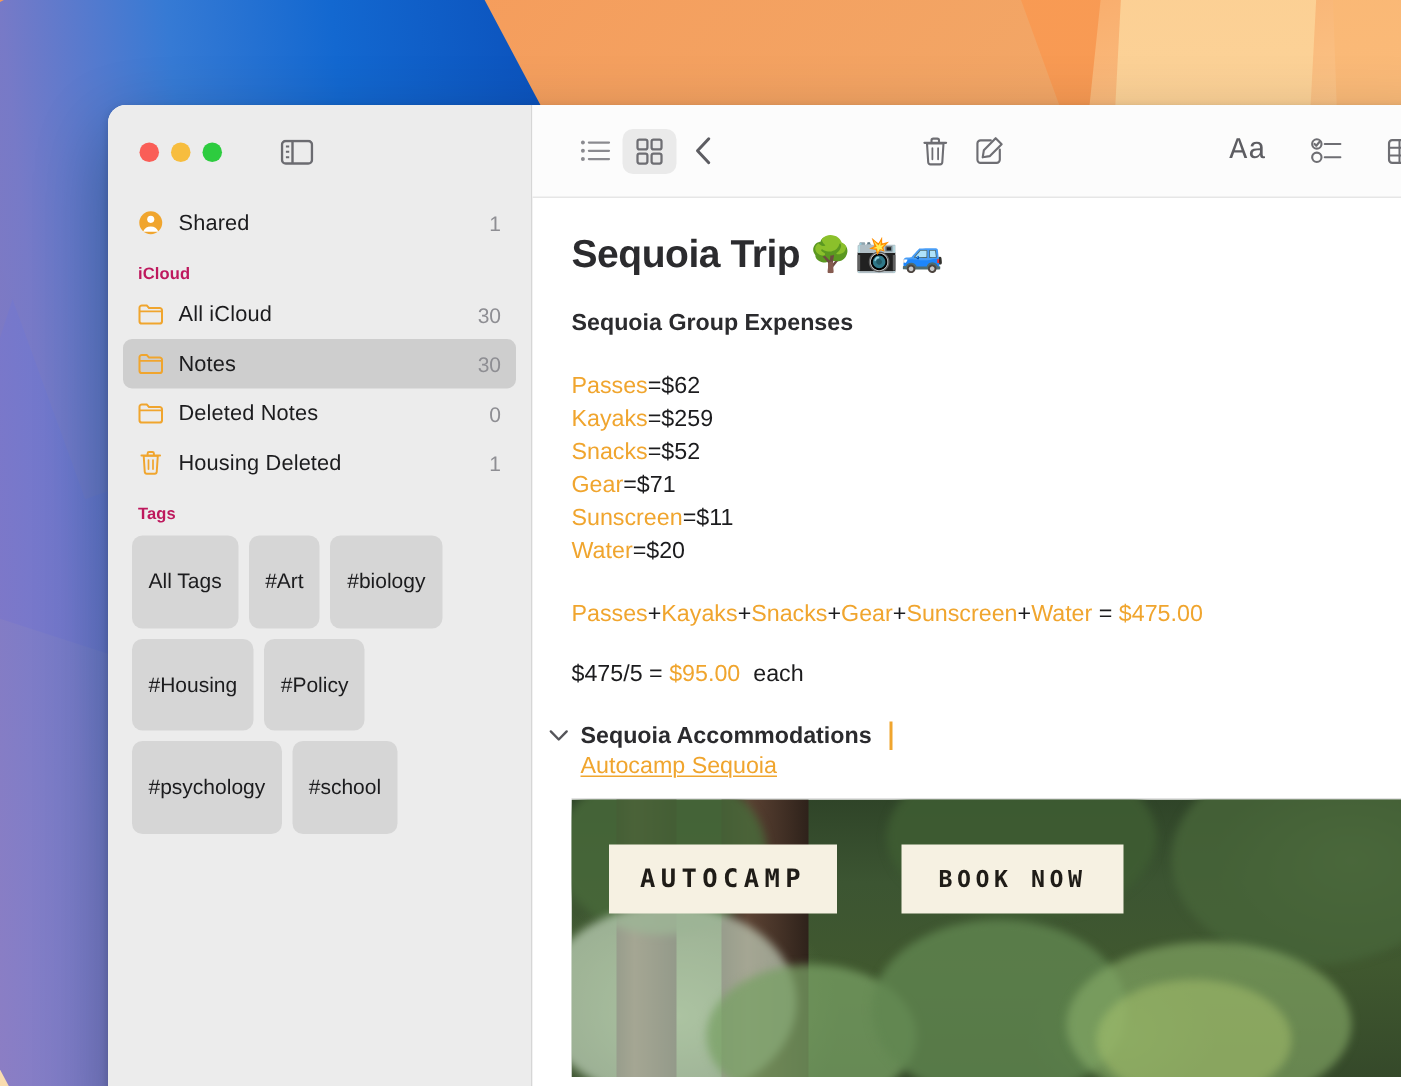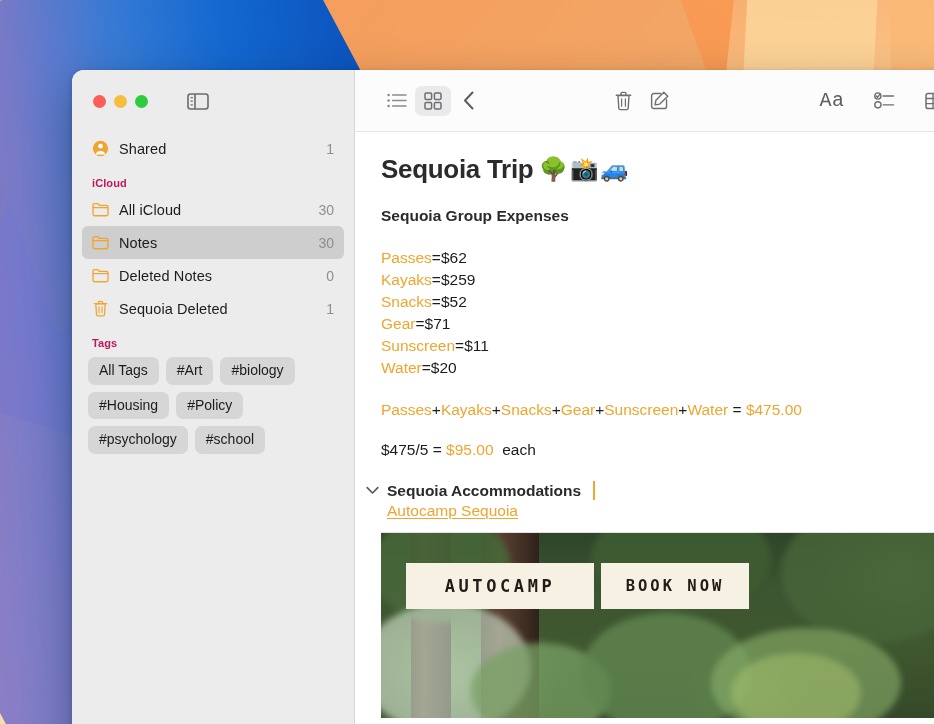--- a/index.html
+++ b/index.html
@@ -106,21 +106,21 @@
   .sb-count { color:#8e8e93; font-size:14px; }
 
   .sb-section {
     font-size:11px; color:#be185d; font-weight:600;
     padding:12px 0 4px 10px; letter-spacing:0.1px;
   }
 
   .tags-wrap { display:flex; flex-wrap:wrap; gap:7px; padding:4px 0 0 6px; }
   .tag {
     background:#d6d6d6; color:#1c1c1e; border-radius:7px;
-    padding:5px 11px; font-size:14px; line-height:1.25;
+    padding:22px 11px; font-size:14px; line-height:1.25;
     white-space:nowrap;
   }
 
   
   #detail { flex:1; background:#ffffff; display:flex; flex-direction:column; min-width:0; }
 
   #toolbar {
     height:62px; flex:0 0 62px; display:flex; align-items:center;
     border-bottom:1px solid #e6e6e6; background:#fcfcfc;
     padding:0 18px 0 24px;
@@ -216,21 +216,21 @@
   .f-g { left:400px; top:-30px; width:190px; height:140px; background:rgba(70,100,56,.85); }
   .f-h { left:350px; top:120px; width:130px; height:80px;  background:rgba(170,196,110,.5); }
 
   .autocamp-badge, .book-badge {
     position:absolute; background:#f6f1e2;
     display:flex; align-items:center; justify-content:center;
     font-family:"DejaVu Sans Mono", monospace;
     font-weight:bold; color:#1f1c17;
   }
   .autocamp-badge {
-    left:25px; top:30px; width:188px; height:46px;
+    left:25px; top:30px; width:152px; height:46px;
     font-size:17px; letter-spacing:3.6px;
   }
   .book-badge {
     left:220px; top:30px; width:148px; height:46px;
     font-size:15.5px; letter-spacing:3px;
   }
 </style>
 </head>
 <body>
 
@@ -318,21 +318,21 @@
 
         <div class="sb-row">
           <span class="sb-ico">
             <svg width="15" height="17" viewBox="0 0 15 17" fill="none">
               <path d="M1.3 3.6h12.4" stroke="#f0a52e" stroke-width="1.35" stroke-linecap="round"></path>
               <path d="M5.4 3.5V2.3a1 1 0 0 1 1-1h2.2a1 1 0 0 1 1 1v1.2" stroke="#f0a52e" stroke-width="1.3"></path>
               <path d="M2.8 3.9h9.4l-.7 10.6a1.4 1.4 0 0 1-1.4 1.3H4.9a1.4 1.4 0 0 1-1.4-1.3z" stroke="#f0a52e" stroke-width="1.3"></path>
               <path d="M6 6.7v6M9 6.7v6" stroke="#f0a52e" stroke-width="1.15" stroke-linecap="round"></path>
             </svg>
           </span>
-          <span class="sb-label">Sequoia Deleted</span>
+          <span class="sb-label">Housing Deleted</span>
           <span class="sb-count">1</span>
         </div>
 
         <div class="sb-section">Tags</div>
 
         <div class="tags-wrap">
           <span class="tag">All Tags</span>
           <span class="tag">#Art</span>
           <span class="tag">#biology</span>
           <span class="tag">#Housing</span>

